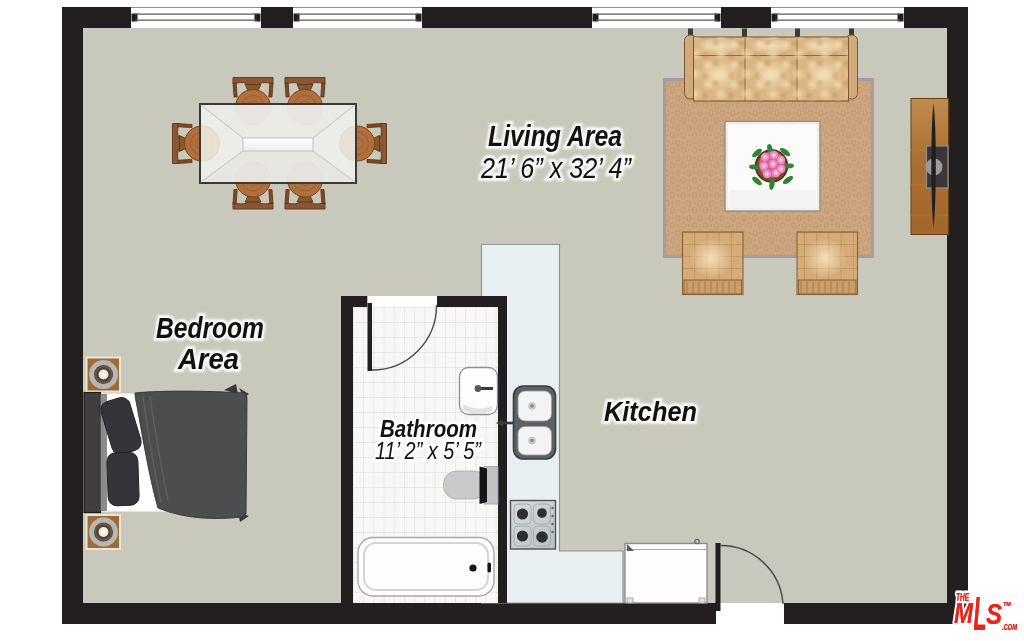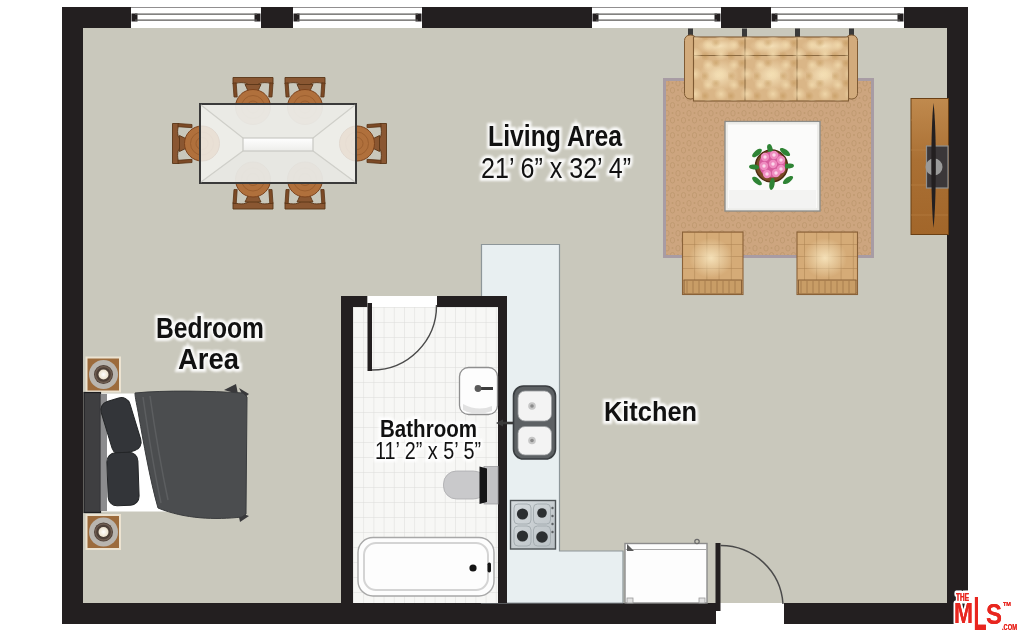--- a/index.html
+++ b/index.html
@@ -1,16 +1,16 @@
 <!DOCTYPE html>
 <html><head>
 <meta charset="utf-8">
 <style>
 html,body{margin:0;padding:0;background:#fff;}
-#wrap{position:relative;width:1024px;height:641px;background:#fff;overflow:hidden;font-family:"Liberation Sans",sans-serif;}
+#wrap{position:relative;width:1024px;height:641px;background:#fff;overflow:hidden;font-family:"Liberation Sans",sans-serif;font-style:italic;}
 svg{position:absolute;left:0;top:0;}
 text{font-family:"Liberation Sans",sans-serif;}
 .halo{stroke:#fff;stroke-width:6;fill:#fff;opacity:.9;}
 </style>
 </head>
 <body>
 <div id="wrap">
 <svg width="1024" height="641" viewBox="0 0 1024 641">
 <defs>
 <pattern id="tiles" width="10.2" height="15" patternUnits="userSpaceOnUse" x="353" y="307">

